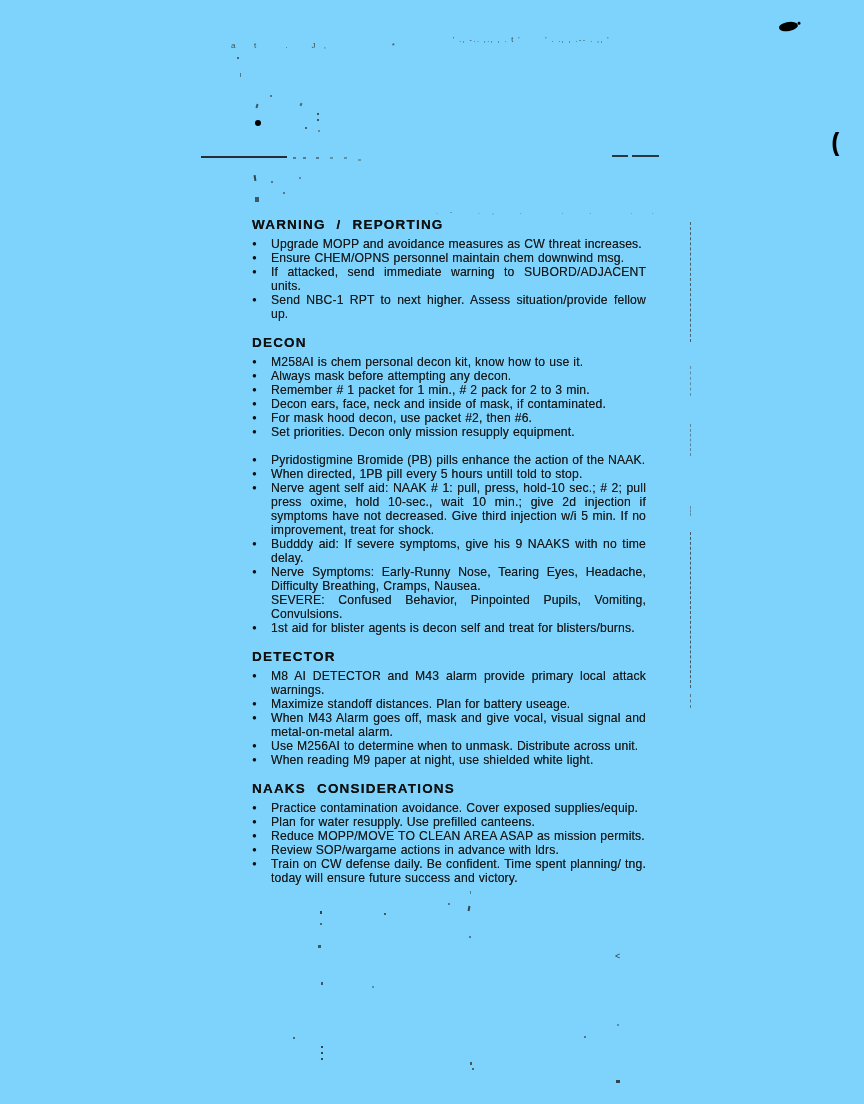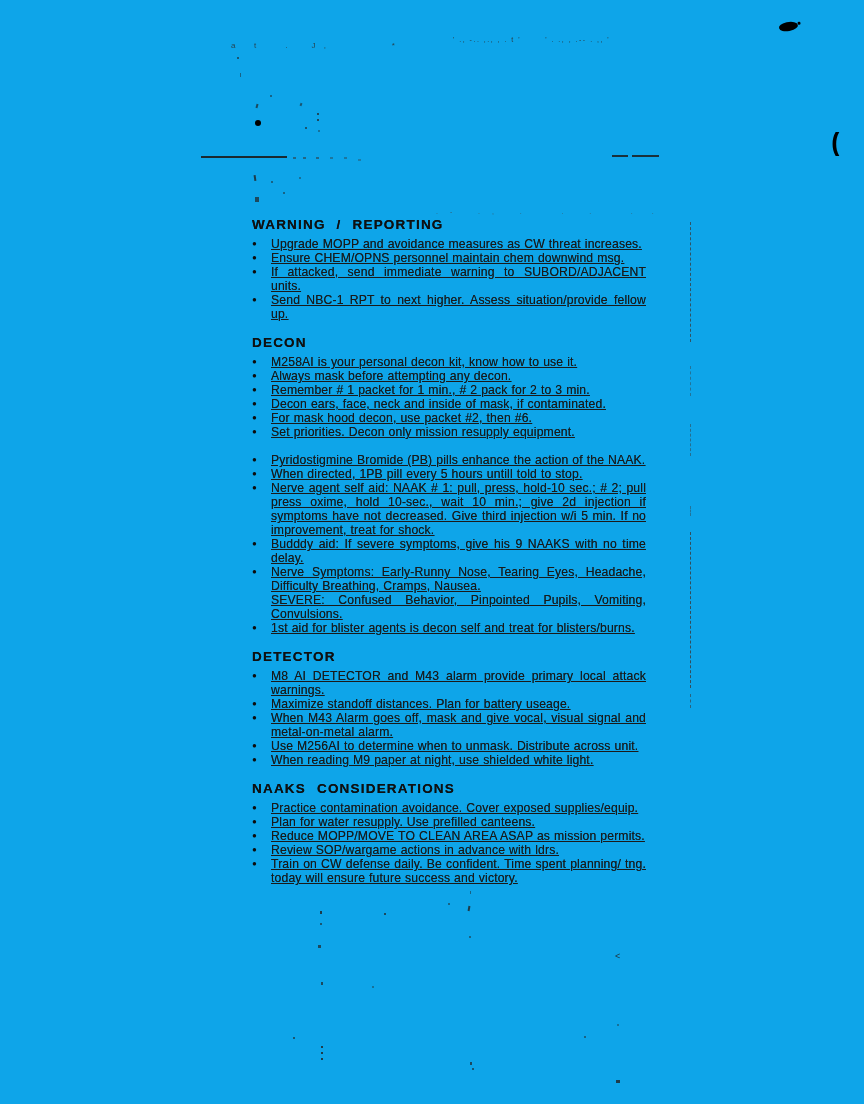--- a/index.html
+++ b/index.html
@@ -2,39 +2,38 @@
 <html><head>
 <meta charset="utf-8">
 <style>
   html,body{margin:0;padding:0;}
   body{
     width:864px;height:1104px;background:#f7f7f5;
     font-family:"Liberation Sans", sans-serif;
     overflow:hidden;
   }
   .page{
-    position:relative;width:864px;height:1104px;background:#0ea5e9;overflow:hidden;
+    position:relative;width:864px;height:1104px;background:#7dd3fc;overflow:hidden;
   }
   
   .content{
     position:absolute;left:252px;top:217px;width:410px;color:#161616;
   }
   .doc-section{margin:0 16px 14px 0;}
   .section-title{
     margin:0 0 5px 0;
     font-size:13.5px;font-weight:bold;letter-spacing:1.2px;word-spacing:6px;
     color:#101010;text-shadow:0 0 .4px rgba(0,0,0,.75);
   }
   .bullet-list{margin:0;padding:0;list-style:none;}
   .bullet-item{display:flex;align-items:flex-start;font-size:12.2px;line-height:14px;color:#1a1a1a;}
   .bullet-dot{flex:0 0 19px;font-size:8px;line-height:14px;color:#0d0d0d;}
   .bullet-text{
     flex:1;text-align:justify;letter-spacing:.15px;word-spacing:.4px;
     text-shadow:0 0 .4px rgba(0,0,0,.6);
-    text-decoration:underline;
   }
   
   .smudge{
     position:absolute;color:#2c2c2c;filter:blur(.4px);white-space:pre;
     font-size:8px;opacity:.8;letter-spacing:3px;
   }
   .s-left{left:231px;top:41px;}
   .s-right{left:453px;top:36px;font-size:7px;letter-spacing:1.5px;opacity:.85;}
   .header-dots{
     position:absolute;left:436px;top:208px;font-size:7px;letter-spacing:5px;
@@ -146,21 +145,21 @@
             <span class="bullet-dot">●</span>
             <span class="bullet-text">Send NBC-1 RPT to next higher. Assess situation/provide fellow up.</span>
           </li>
         </ul>
       </section>
       <section class="doc-section">
         <h2 class="section-title">DECON</h2>
         <ul class="bullet-list">
           <li class="bullet-item">
             <span class="bullet-dot">●</span>
-            <span class="bullet-text">M258AI is your personal decon kit, know how to use it.</span>
+            <span class="bullet-text">M258AI is chem personal decon kit, know how to use it.</span>
           </li>
           <li class="bullet-item">
             <span class="bullet-dot">●</span>
             <span class="bullet-text">Always mask before attempting any decon.</span>
           </li>
           <li class="bullet-item">
             <span class="bullet-dot">●</span>
             <span class="bullet-text">Remember # 1 packet for 1 min., # 2 pack for 2 to 3 min.</span>
           </li>
           <li class="bullet-item">

